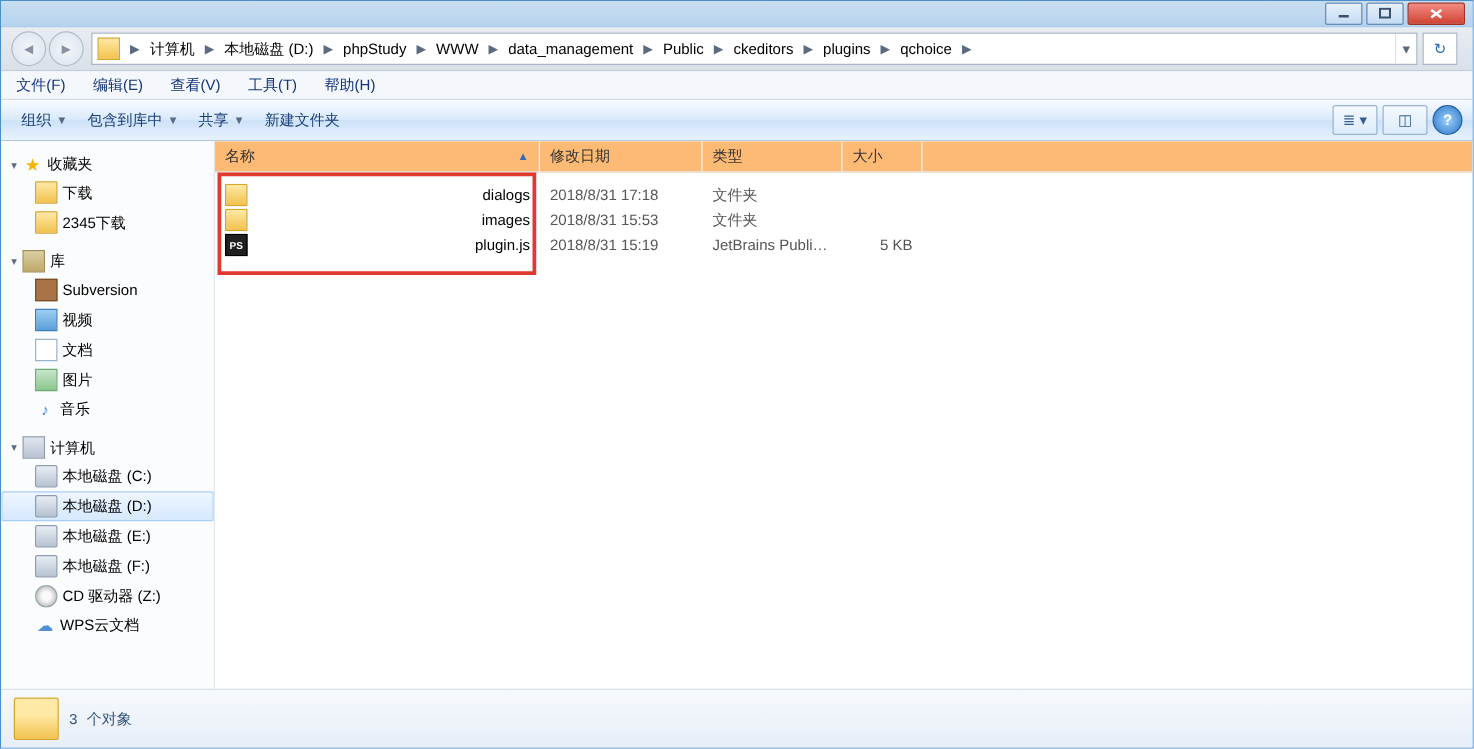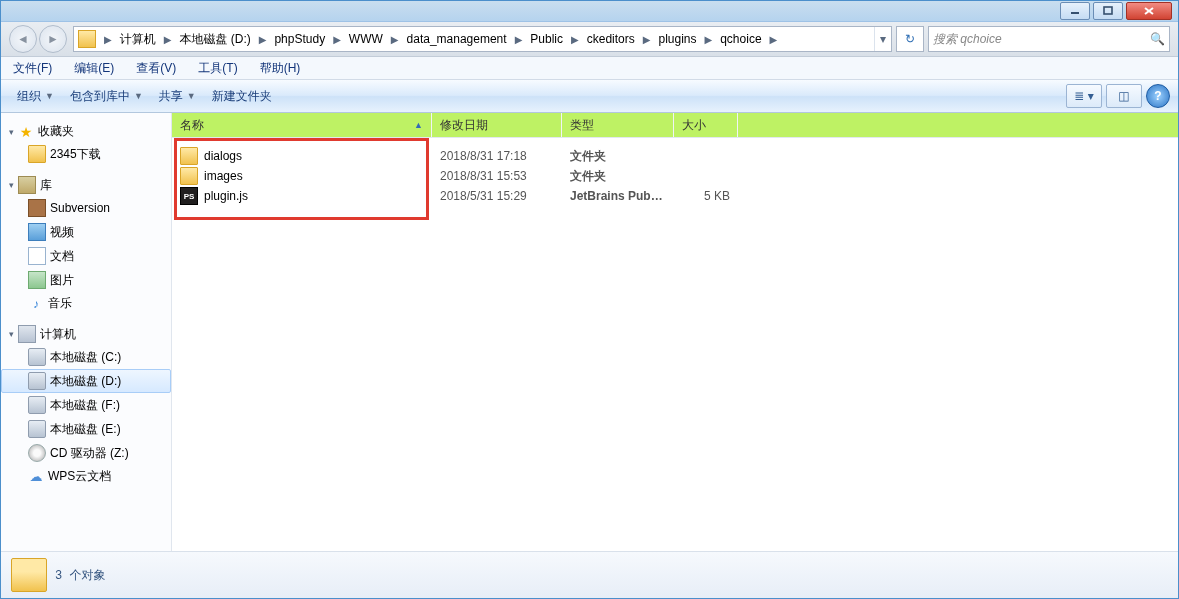--- a/index.html
+++ b/index.html
@@ -42,34 +42,34 @@
 .ico.svn{background:#a97347;border:1px solid #7a4f29;}
 .ico.disk{background:linear-gradient(#e7edf4,#b7c3d2);border:1px solid #8f9cae;border-radius:2px;}
 .ico.dvd{background:radial-gradient(#fafafa 30%,#c9c9c9 70%);border:1px solid #9aa;border-radius:50%;}
 .ico.cloud{color:#4f8fd8;font-size:13px;}
 .ico.music{color:#3a87d9;font-size:12px;}
 .ico.doc{background:#fff;border:1px solid #99b3cf;}
 .ico.pic{background:linear-gradient(#c6e5c9,#8cc78f);border:1px solid #6daa70;}
 .ico.vid{background:linear-gradient(#9ecff2,#5a9fd9);border:1px solid #3d7ebc;}
 .ico.comp{background:linear-gradient(#e0e6ee,#b8c3d3);border:1px solid #8f9cae;}
 .content{flex:1;display:flex;flex-direction:column;}
-.columns{display:flex;height:24px;align-items:center;border-bottom:1px solid #e2e8f0;background:#bef264;}
+.columns{display:flex;height:24px;align-items:center;border-bottom:1px solid #e2e8f0;background:#fdba74;}
 .col{padding:0 8px;color:#333;height:100%;display:flex;align-items:center;border-right:1px solid #f0f3f7;box-sizing:border-box;}
 .col.name{width:260px;justify-content:space-between;}
 .col.date{width:130px;}
 .col.type{width:112px;}
 .col.size{width:64px;}
 .sort-arrow{font-size:9px;color:#336ab5;}
 .rows{flex:1;position:relative;}
 .highlight{position:absolute;left:2px;top:0;width:255px;height:82px;border:3px solid #e03a2f;pointer-events:none;box-sizing:border-box;}
 .row{display:flex;align-items:center;height:20px;}
 .cell{padding:0 8px;box-sizing:border-box;overflow:hidden;white-space:nowrap;text-overflow:ellipsis;}
-.cell.name{width:260px;display:flex;align-items:center;gap:6px;}
+.cell.name{width:260px;display:flex;align-items:center;gap:6px;justify-content:space-between;}
 .cell.date{width:130px;color:#555;}
-.cell.type{width:112px;color:#555;font-weight:bold;}
+.cell.type{width:112px;color:#555;}
 .cell.size{width:64px;color:#555;text-align:right;}
 .fileico{width:16px;height:16px;display:inline-flex;align-items:center;justify-content:center;}
 .fileico.folder{background:linear-gradient(#ffe9a6,#f1c24e);border:1px solid #d9a528;border-radius:1px;}
 .fileico.js{background:#211f1f;border:1px solid #000;color:#fff;font-size:8px;font-weight:bold;}
 .spacer{height:8px;}
 .status{height:46px;border-top:1px solid #d9e1eb;background:linear-gradient(#f6f9fd,#e7eef7);display:flex;align-items:center;padding:0 10px;gap:8px;font-family:Liberation Mono, monospace;}
 .status-ico{width:34px;height:32px;background:linear-gradient(#ffe9a6 40%,#f1c24e);border:1px solid #d9a528;border-radius:2px;}
 .status-text{color:#34547f;}
 </style>
 </head>
@@ -117,24 +117,20 @@
       <span class="crumb">ckeditors</span>
         <span class="crumb-sep">▶</span>
       <span class="crumb">plugins</span>
         <span class="crumb-sep">▶</span>
       <span class="crumb">qchoice</span>
         <span class="crumb-sep">▶</span>
       <div style="flex:1"></div>
       <div class="addr-dd">▾</div>
     </div>
     <div class="refresh">↻</div>
-    <div class="search">
-      <span class="search-input">搜索 qchoice</span>
-      <span class="search-glass">🔍</span>
-    </div>
   </div>
 
   <div class="menubar">
     <span>文件(F)</span>
     <span>编辑(E)</span>
     <span>查看(V)</span>
     <span>工具(T)</span>
     <span>帮助(H)</span>
   </div>
 
@@ -164,20 +160,24 @@
   <div class="body">
     <div class="sidebar">
       <div class="nav-group">
         <div class="nav-head">
             <span class="glyph">▾</span>
             <span class="ico star">★</span>
             <span>收藏夹</span>
           </div>
         <div class="nav-item">
             <span class="ico folder"></span>
+            <span>下载</span>
+          </div>
+        <div class="nav-item">
+            <span class="ico folder"></span>
             <span>2345下载</span>
           </div>
       </div>
       <div class="nav-group">
         <div class="nav-head">
             <span class="glyph">▾</span>
             <span class="ico lib"></span>
             <span>库</span>
           </div>
         <div class="nav-item">
@@ -210,25 +210,25 @@
         <div class="nav-item">
             <span class="ico disk"></span>
             <span>本地磁盘 (C:)</span>
           </div>
         <div class="nav-item sel">
             <span class="ico disk"></span>
             <span>本地磁盘 (D:)</span>
           </div>
         <div class="nav-item">
             <span class="ico disk"></span>
+            <span>本地磁盘 (E:)</span>
+          </div>
+        <div class="nav-item">
+            <span class="ico disk"></span>
             <span>本地磁盘 (F:)</span>
-          </div>
-        <div class="nav-item">
-            <span class="ico disk"></span>
-            <span>本地磁盘 (E:)</span>
           </div>
         <div class="nav-item">
             <span class="ico dvd"></span>
             <span>CD 驱动器 (Z:)</span>
           </div>
         <div class="nav-item">
             <span class="ico cloud">☁</span>
             <span>WPS云文档</span>
           </div>
       </div>
@@ -262,21 +262,21 @@
             </div>
           <div class="cell date">2018/8/31 15:53</div>
           <div class="cell type">文件夹</div>
           <div class="cell size"></div>
         </div>
         <div class="row">
           <div class="cell name">
               <span class="fileico js">PS</span>
               <span>plugin.js</span>
             </div>
-          <div class="cell date">2018/5/31 15:29</div>
+          <div class="cell date">2018/8/31 15:19</div>
           <div class="cell type">JetBrains Public...</div>
           <div class="cell size">5 KB</div>
         </div>
         <div class="highlight"></div>
       </div>
     </div>
   </div>
 
   <div class="status">
     <div class="status-ico"></div>

